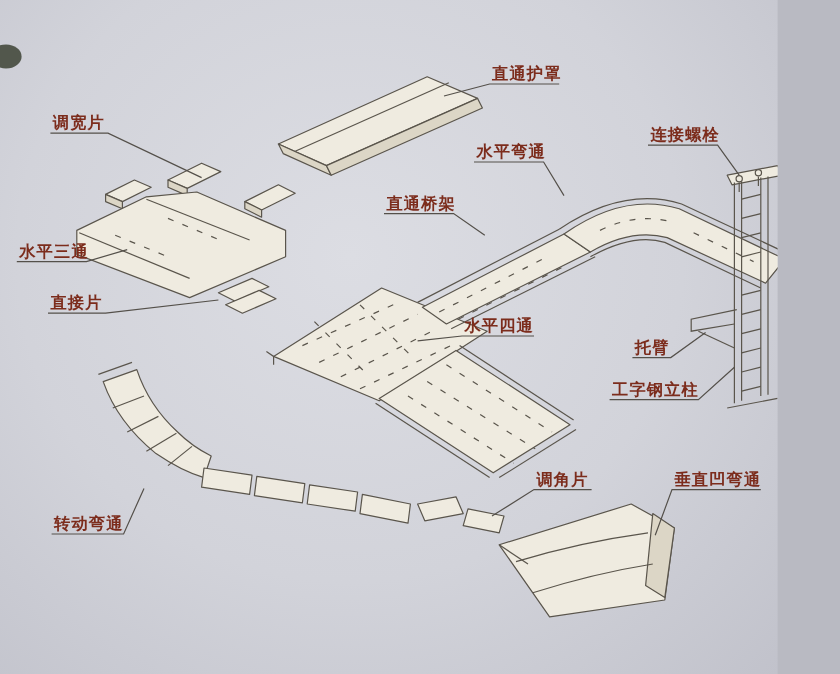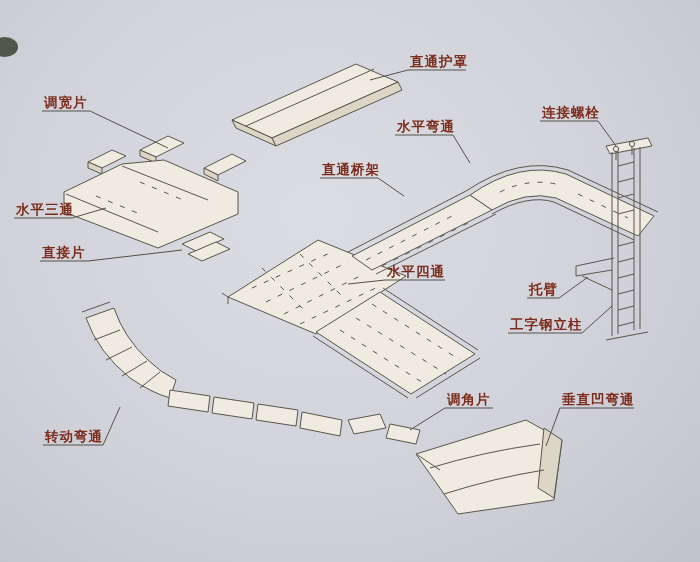--- a/index.html
+++ b/index.html
@@ -1,17 +1,17 @@
 <!DOCTYPE html>
 <html><head>
 <meta charset="utf-8">
 <style>
   html,body{margin:0;padding:0;background:#b9bac2;}
   #page{
-    position:relative;width:700px;height:562px;overflow:hidden;
+    position:relative;width:648px;height:562px;overflow:hidden;
     background:radial-gradient(ellipse at 45% 38%, #dcdde3 0%, #d2d3da 55%, #c1c2cb 100%);
     font-family:"DejaVu Sans", sans-serif;
   }
   #diagram{position:absolute;left:0;top:0;}
   .part polygon,.part path{fill:#efebe0;stroke:#5a554c;stroke-width:1;stroke-linejoin:round;}
   .part line,.part polyline{stroke:#5a554c;stroke-width:1;fill:none;}
   .part .side{fill:#dcd6c6;}
   .part .wire{fill:none;}
   .hatch{stroke:#6b665c;stroke-width:1.1;stroke-dasharray:5 8;fill:none;}
   .label text{font:bold 13.5px "DejaVu Sans", sans-serif;fill:#7c2c1c;letter-spacing:1px;}

